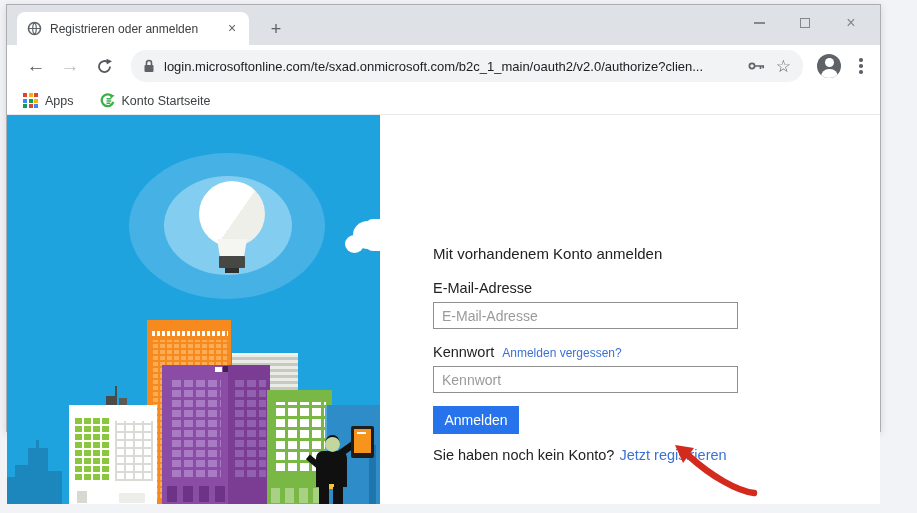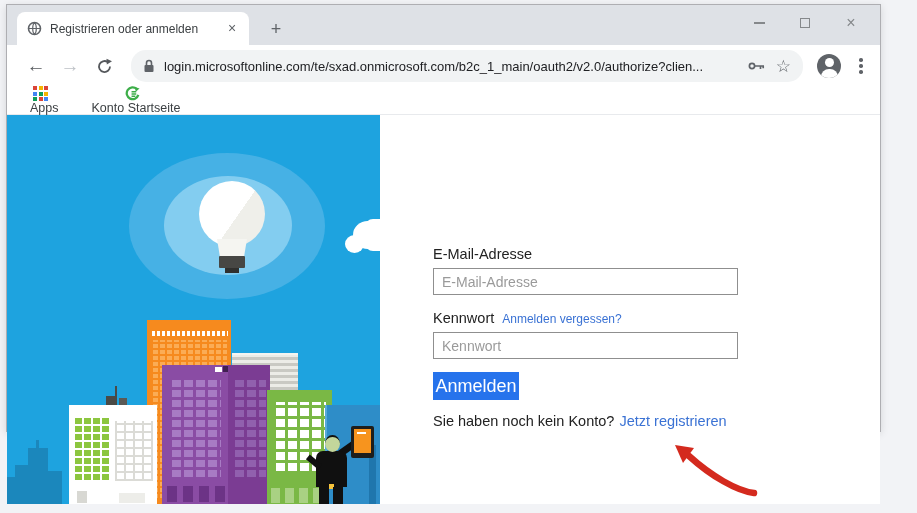--- a/index.html
+++ b/index.html
@@ -39,21 +39,21 @@
   .avatar { width:24px; height:24px; border-radius:50%; background:#5F6368; position:relative;
             overflow:hidden; margin:0 10px 0 8px; }
   .avatar .a-head { position:absolute; left:7.5px; top:4px; width:9px; height:9px; border-radius:50%; background:#fff; }
   .avatar .a-body { position:absolute; left:3.5px; top:15px; width:17px; height:12px; border-radius:8px 8px 0 0; background:#fff; }
   .menu-dots { display:flex; flex-direction:column; gap:2.5px; padding:4px 8px; }
   .menu-dots i { width:3.5px; height:3.5px; border-radius:50%; background:#5F6368; }
 
   
   .bookmarks { height:28px; background:#fff; display:flex; align-items:center; padding-left:16px;
                border-bottom:1px solid #E8EAED; }
-  .bm { display:flex; align-items:center; margin-right:26px;flex-direction:column; }
+  .bm { display:flex; align-items:center; margin-right:26px; }
   .bm-label { font-size:12.5px; color:#3C4043; margin-left:7px; }
   .apps-grid { display:grid; grid-template-columns:repeat(3,4px); grid-template-rows:repeat(3,4px); gap:1.5px; }
   .apps-grid i { display:block; }
 
   
   .content { display:flex; height:389px; }
 
   
   .hero { position:relative; width:373px; flex:0 0 373px; background:#1EA3DF; overflow:hidden; }
   .hero * { position:absolute; }
@@ -134,21 +134,21 @@
   .form-heading { font-size:15px; font-weight:400; color:#222; margin-bottom:17px; }
   .field-label { display:inline-block; font-size:14.5px; color:#222; margin-bottom:6px; }
   .text-input { display:block; width:305px; height:27px; border:1px solid #8F8F8F; background:#fff;
                 font-size:14px; color:#222; padding:0 8px; border-radius:0; outline:none;
                 font-family:"Liberation Sans","DejaVu Sans",sans-serif; }
   .text-input::placeholder { color:#9A9A9A; opacity:1; }
   .row-email .text-input { margin-bottom:14px; }
   .forgot-link { font-size:12px; color:#3A72D4; text-decoration:none; margin-left:8px; }
   .row-pass .text-input { margin-bottom:13px; }
   .submit-btn { display:block; width:86px; height:28px; background:#2673EC; color:#fff; border:none;
-                font-size:18px; font-family:"Liberation Sans","DejaVu Sans",sans-serif; margin-bottom:13px; }
+                font-size:14px; font-family:"Liberation Sans","DejaVu Sans",sans-serif; margin-bottom:13px; }
   .signup-line { font-size:14.5px; color:#222; }
   .signup-link { color:#3A72D4; text-decoration:none; margin-left:5px; }
   .arrow-svg { position:absolute; left:265px; top:317px; pointer-events:none; }
 
   svg.ic { display:block; }
 </style>
 </head>
 <body>
 
 <div id="stage">
@@ -293,20 +293,21 @@
           </div>
         <div class="p-torso"></div>
         <div class="p-arm-l"></div>
         <div class="p-head"></div>
         <div class="p-belt"></div>
         <div class="p-leg1"></div>
         <div class="p-leg2"></div>
       </div>
 
       <div class="form-panel">
+        <div class="form-heading">Mit vorhandenem Konto anmelden</div>
 
         <div class="row-email">
           <label class="field-label">E-Mail-Adresse</label>
           <input class="text-input" type="text" placeholder="E-Mail-Adresse" style="">
         </div>
 
         <div class="row-pass">
           <label class="field-label">Kennwort</label><a class="forgot-link" href="#">Anmelden vergessen?</a>
           <input class="text-input" type="password" placeholder="Kennwort" style="">
         </div>

